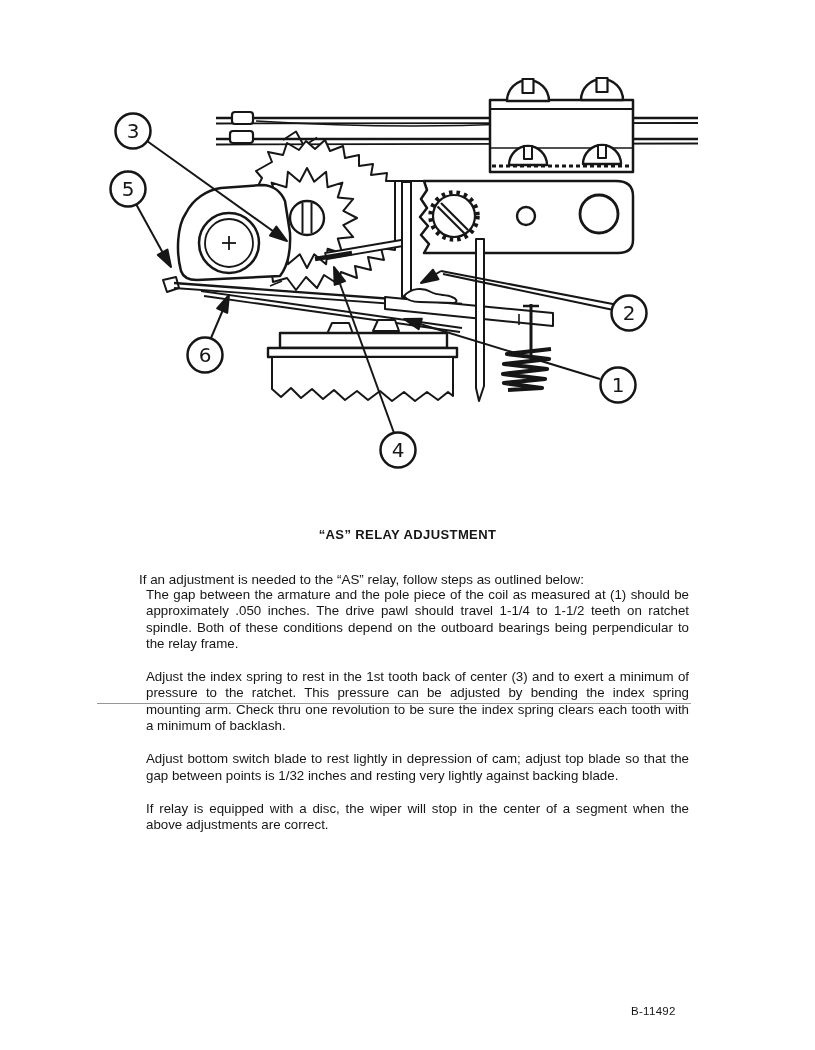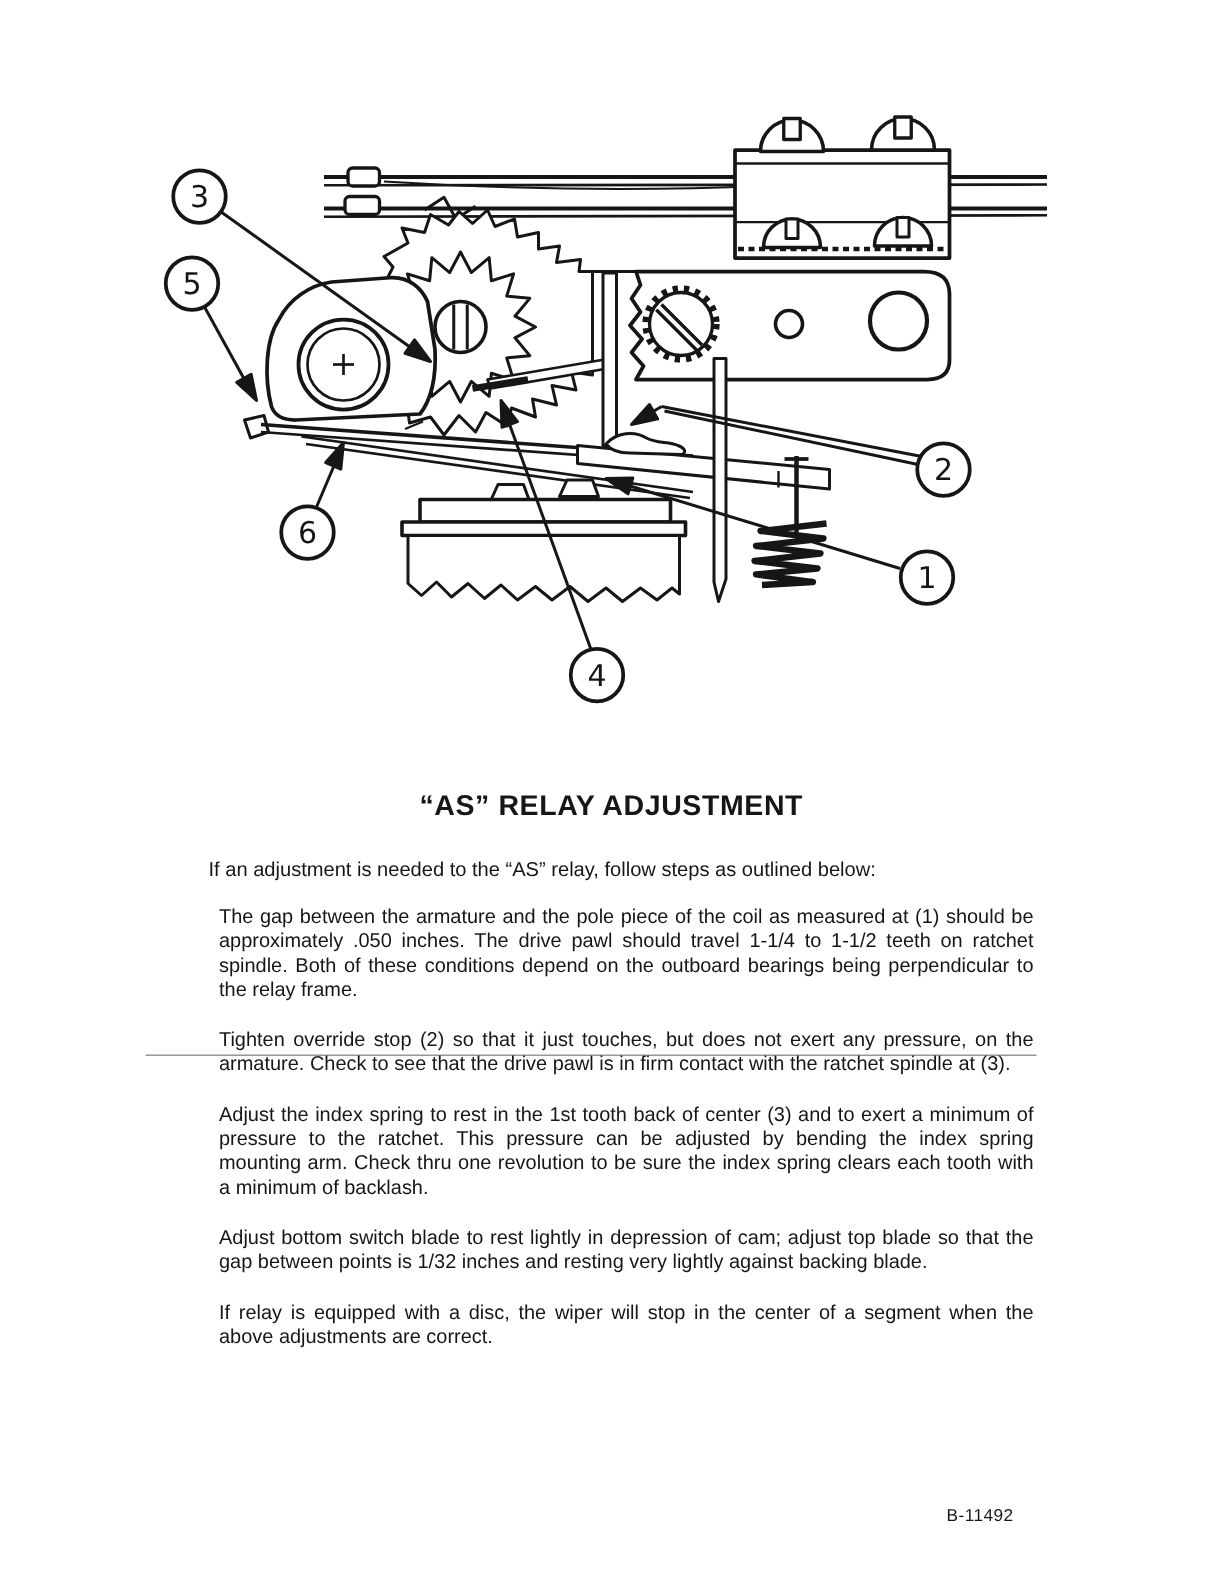--- a/index.html
+++ b/index.html
@@ -5,27 +5,27 @@
   html,body{margin:0;padding:0;}
   body{
     width:815px;height:1050px;background:#ffffff;
     font-family:"Liberation Sans", sans-serif;color:#161616;
     position:relative;overflow:hidden;
   }
   .page{position:absolute;inset:0;background:#ffffff;}
   svg.diagram{position:absolute;top:0;left:0;}
   .doc-title{
     position:absolute;top:527px;left:0;width:815px;text-align:center;
-    font-size:19px;font-weight:bold;letter-spacing:0.4px;margin:0;
+    font-size:13px;font-weight:bold;letter-spacing:0.4px;margin:0;
   }
   .intro{
     position:absolute;top:560px;left:127px;width:600px;
     font-size:13.4px;margin:12px;white-space:nowrap;
   }
-  .paragraphs{position:absolute;top:603px;left:146px;width:543px;}
+  .paragraphs{position:absolute;top:587px;left:146px;width:543px;}
   .paragraphs p{
     margin:0 0 17px 0;font-size:13.3px;line-height:16.3px;
     text-align:justify;text-justify:inter-word;
   }
   .scan-artifact{
     position:absolute;top:703px;left:97px;width:594px;height:1px;
     background:rgba(25,25,25,0.45);
   }
   .figure-number{
     position:absolute;top:1005px;left:631px;margin:0;
@@ -206,21 +206,20 @@
       </g>
     </g>
   </svg>
 
   <h1 class="doc-title">“AS” RELAY ADJUSTMENT</h1>
 
   <p class="intro">If an adjustment is needed to the “AS” relay, follow steps as outlined below:</p>
 
   <div class="paragraphs">
     <p>The gap between the armature and the pole piece of the coil as measured at (1) should be approximately .050 inches. The drive pawl should travel 1-1/4 to 1-1/2 teeth on ratchet spindle. Both of these conditions depend on the outboard bearings being perpendicular to the relay frame.</p>
-    <p>Tighten override stop (2) so that it just touches, but does not exert any pressure, on the armature. Check to see that the drive pawl is in firm contact with the ratchet spindle at (3).</p>
     <p>Adjust the index spring to rest in the 1st tooth back of center (3) and to exert a minimum of pressure to the ratchet. This pressure can be adjusted by bending the index spring mounting arm. Check thru one revolution to be sure the index spring clears each tooth with a minimum of backlash.</p>
     <p>Adjust bottom switch blade to rest lightly in depression of cam; adjust top blade so that the gap between points is 1/32 inches and resting very lightly against backing blade.</p>
     <p>If relay is equipped with a disc, the wiper will stop in the center of a segment when the above adjustments are correct.</p>
   </div>
 
   <div class="scan-artifact"></div>
 
   <p class="figure-number">B-11492</p>
 
 </div>

